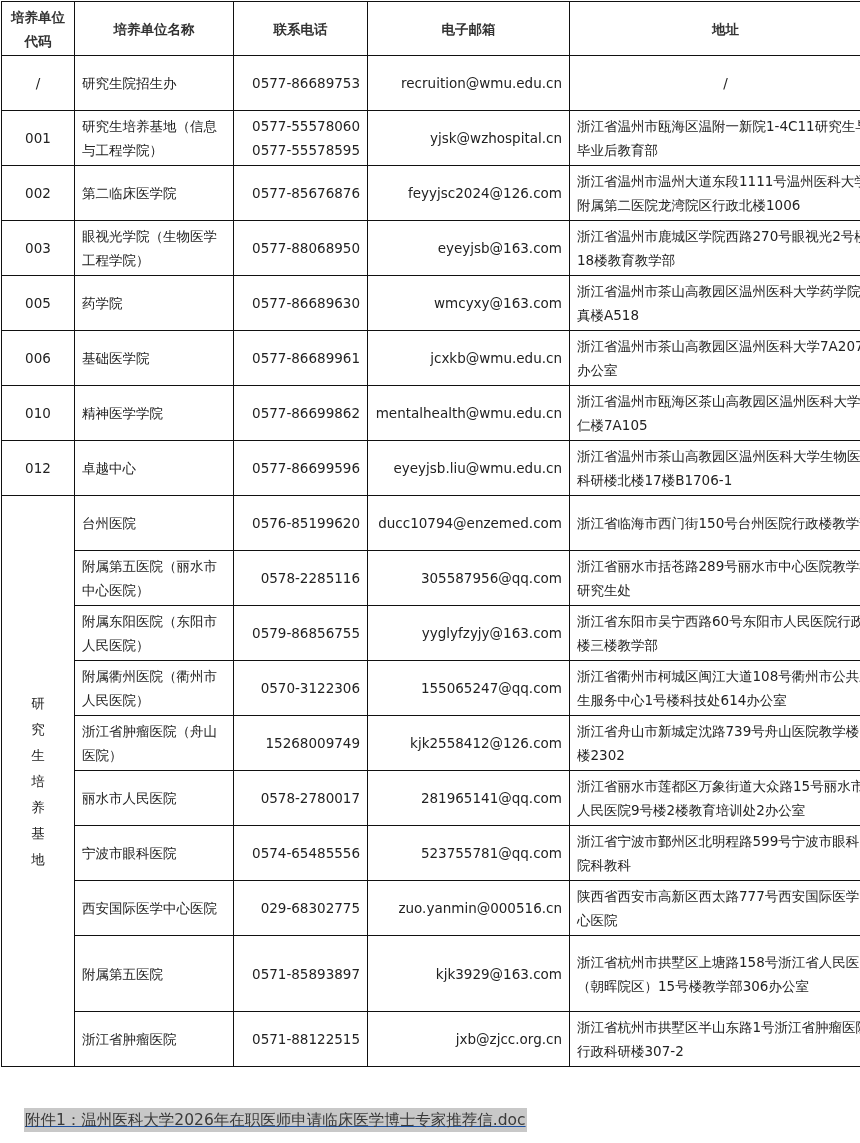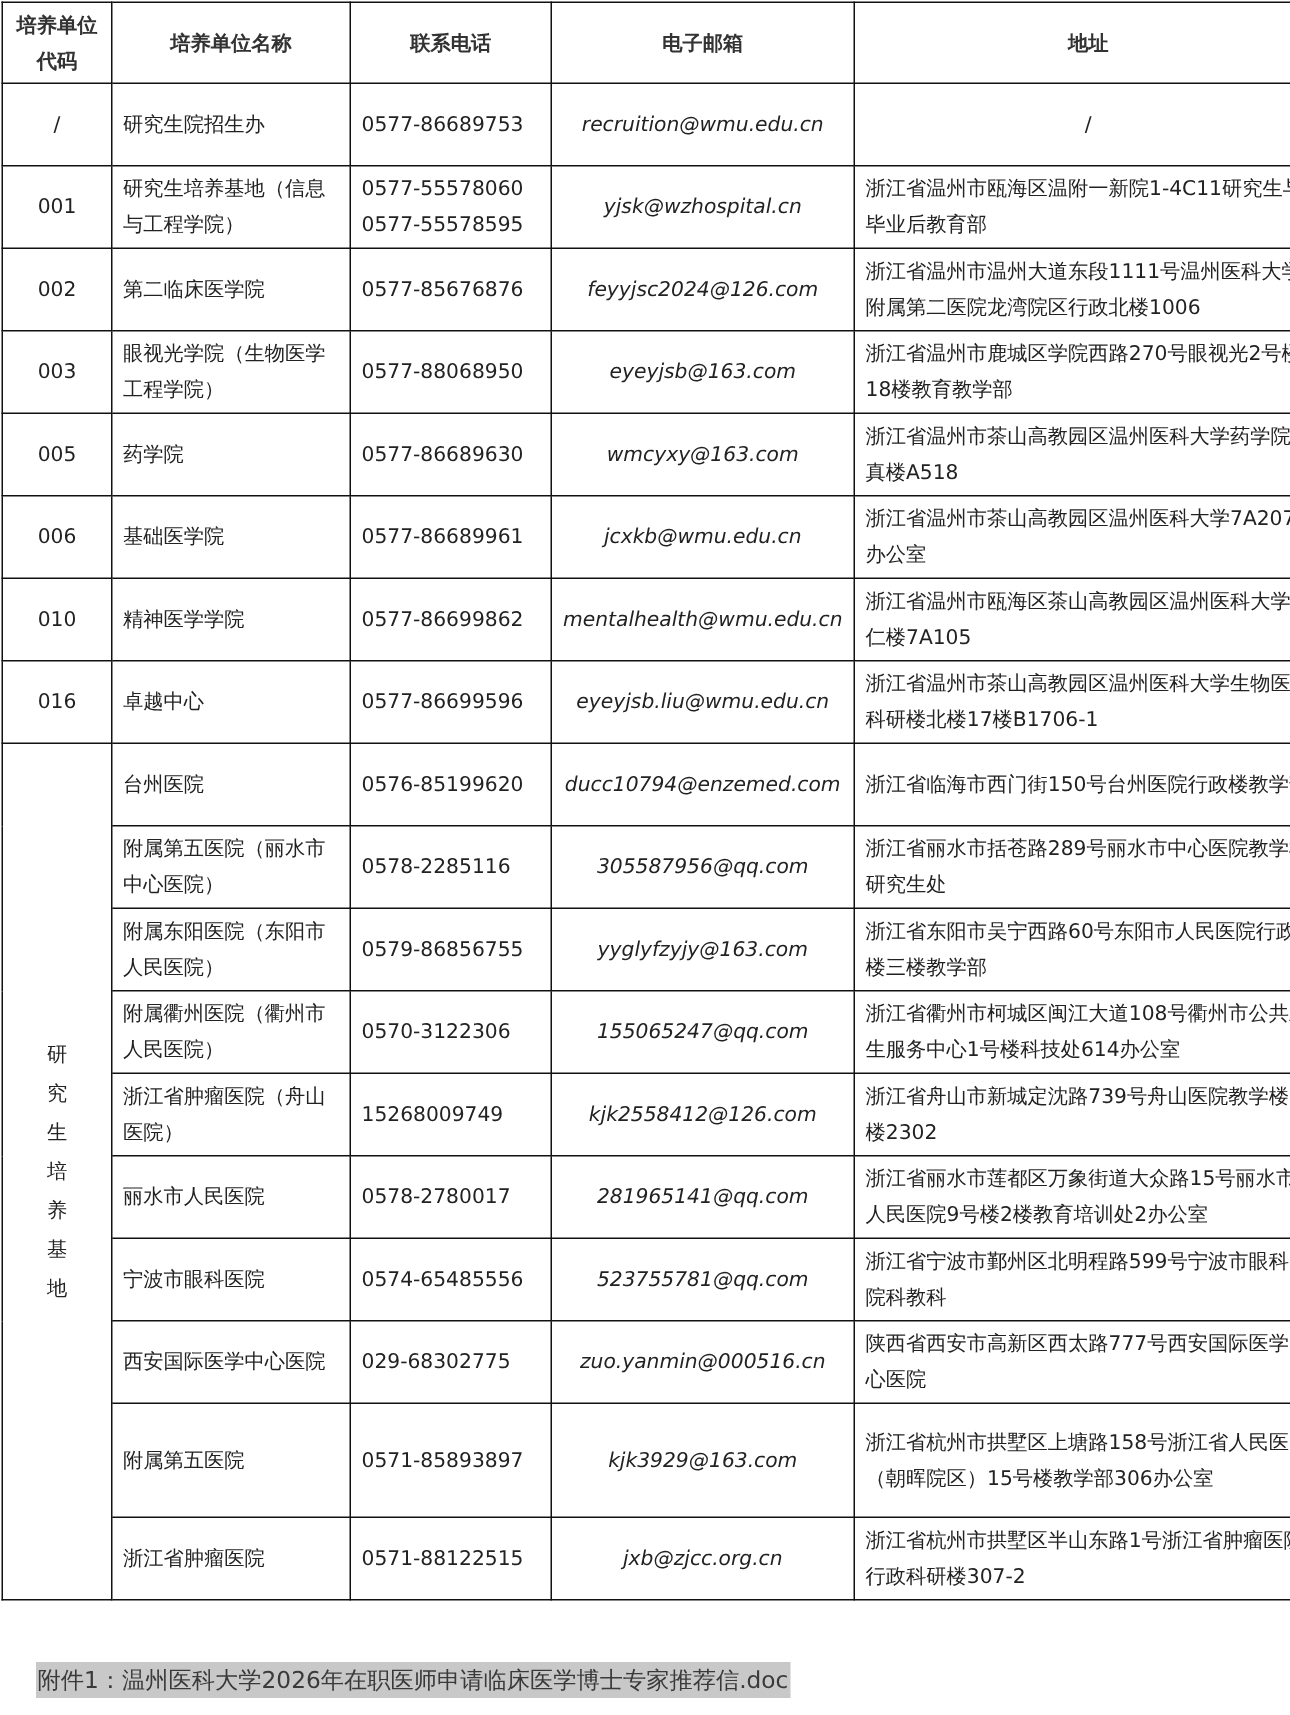--- a/index.html
+++ b/index.html
@@ -4,31 +4,31 @@
 <style>
   html, body { margin: 0; padding: 0; background: #ffffff; }
   body { width: 860px; height: 1143px; overflow: hidden; position: relative;
          font-family: "DejaVu Sans", "Liberation Sans", sans-serif; color: #222222; }
   table.units { position: absolute; left: 1px; top: 1px; border-collapse: collapse;
                 table-layout: fixed; width: 880px; font-size: 13.5px; }
   table.units td, table.units th { border: 1.5px solid #111111; padding: 0 7px;
                 line-height: 24px; vertical-align: middle; overflow: hidden; }
   table.units th { font-weight: bold; font-size: 13.5px; text-align: center; color: #333; height: 53px; }
   td.code { text-align: center; }
-  td.phone { text-align: left; white-space: nowrap; }
-  td.email { text-align: center; white-space: nowrap; font-style: italic; }
+  td.phone { text-align: right; white-space: nowrap; }
+  td.email { text-align: right; white-space: nowrap; }
   td.addr { text-align: left; }
   td.addr.center { text-align: center; }
   tr.r { height: 55px; }
   tr.r3 { height: 76px; }
   td.vgroup { text-align: center; vertical-align: middle; padding: 0; }
   td.vgroup span { display: inline-block; width: 16px; line-height: 26px; word-break: break-all; }
   .attach { position: absolute; left: 24px; top: 1108px; height: 24px; line-height: 24px;
             background: #c8c8c8; color: #3a3a3a; font-size: 15.5px; padding: 0 1px;
-            text-decoration-color: #1a4fa0; white-space: nowrap; }
+            text-decoration: underline; text-decoration-color: #1a4fa0; white-space: nowrap; }
 </style>
 </head>
 <body>
 
 <table class="units">
   <colgroup>
     <col style="width:73px">
       <col style="width:159px">
       <col style="width:134px">
       <col style="width:202px">
@@ -89,21 +89,21 @@
     <td class="addr">浙江省温州市茶山高教园区温州医科大学7A207办公室</td>
   </tr>
   <tr class="r">
     <td class="code">010</td>
     <td>精神医学学院</td>
     <td class="phone">0577-86699862</td>
     <td class="email">mentalhealth@wmu.edu.cn</td>
     <td class="addr">浙江省温州市瓯海区茶山高教园区温州医科大学同仁楼7A105</td>
   </tr>
   <tr class="r">
-    <td class="code">016</td>
+    <td class="code">012</td>
     <td>卓越中心</td>
     <td class="phone">0577-86699596</td>
     <td class="email">eyeyjsb.liu@wmu.edu.cn</td>
     <td class="addr">浙江省温州市茶山高教园区温州医科大学生物医药科研楼北楼17楼B1706-1</td>
   </tr>
 
   <tr class="r">
     <td class="vgroup" rowspan="10">
       <span>研究生培养基地</span>
     </td>

